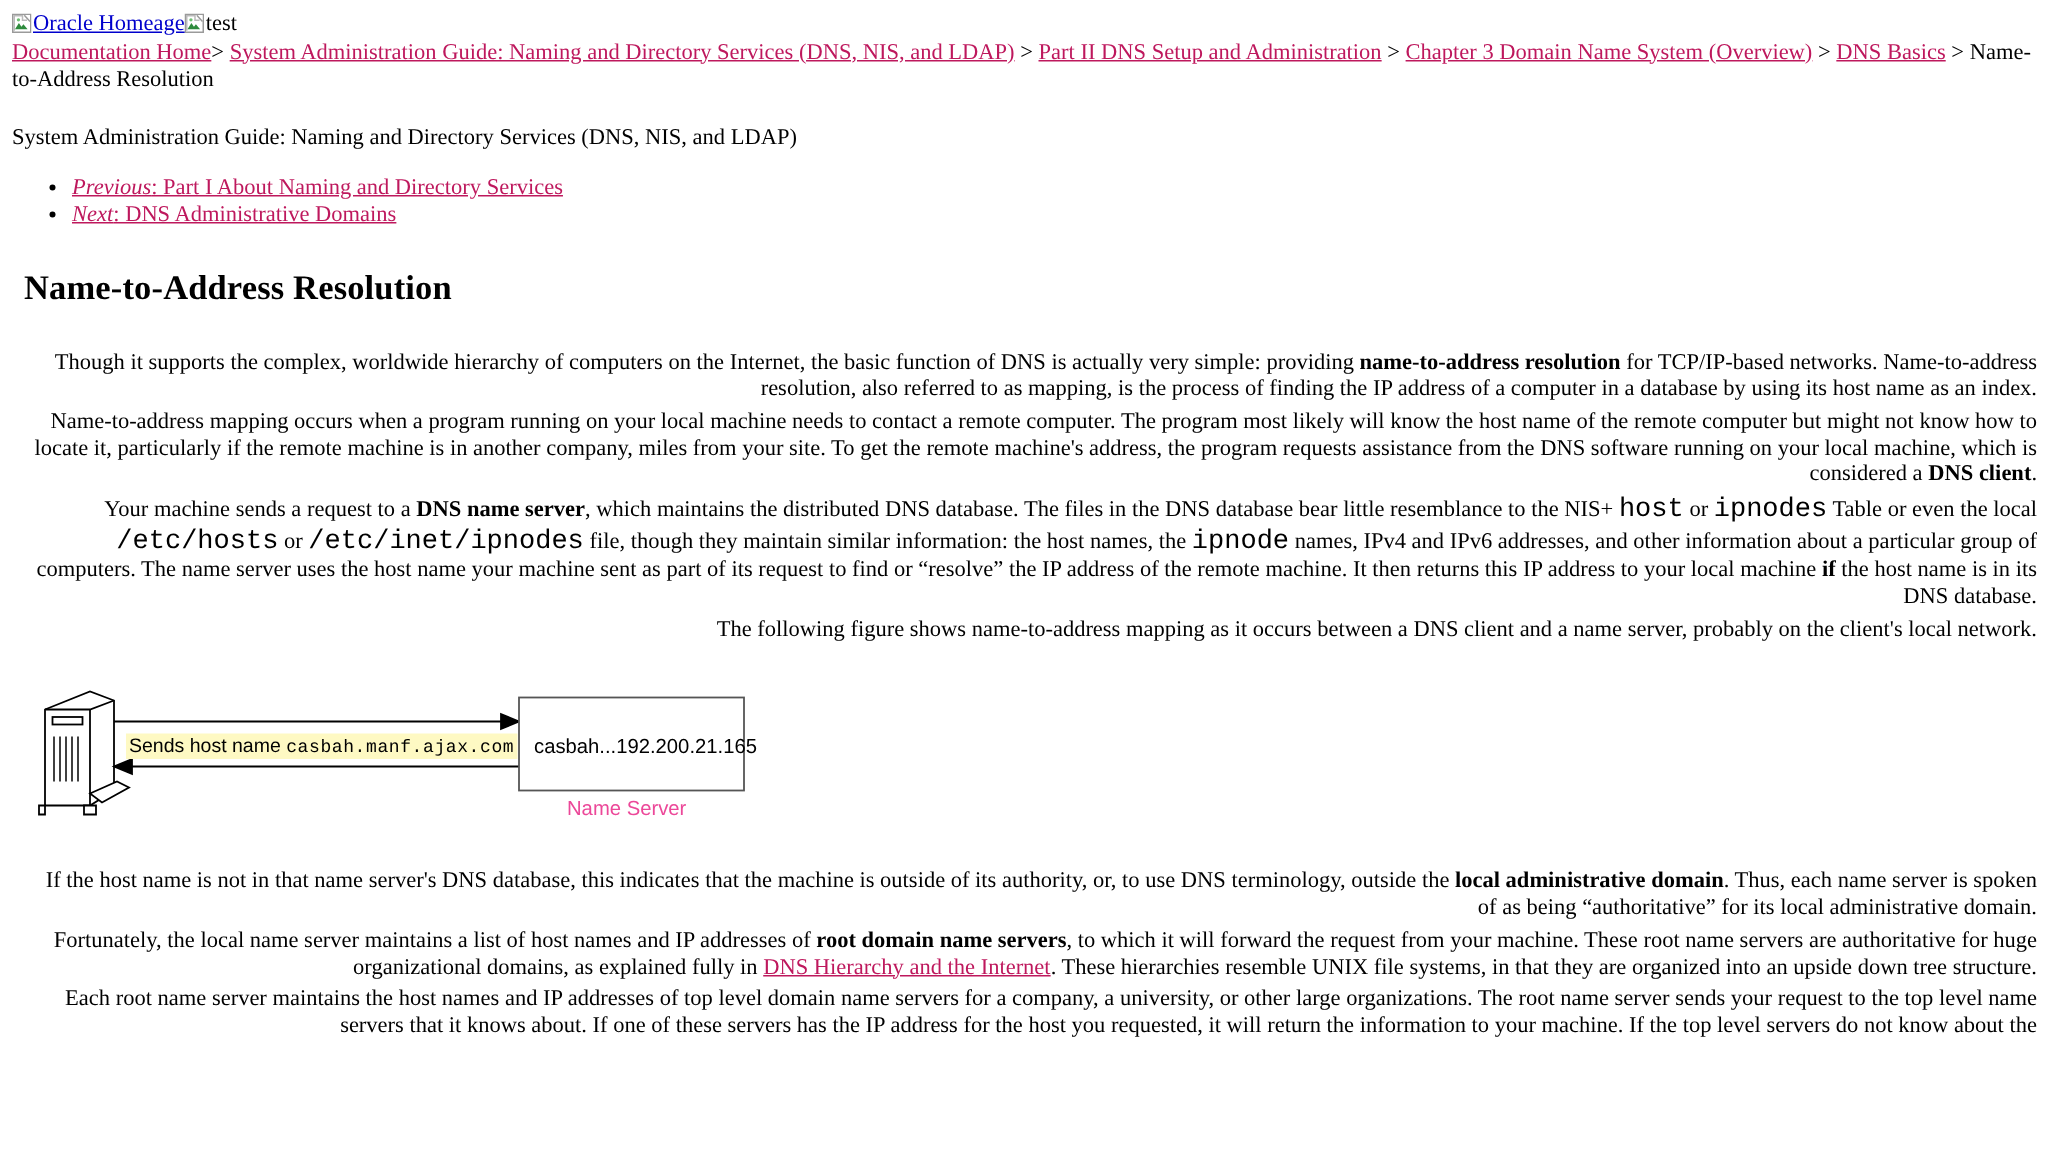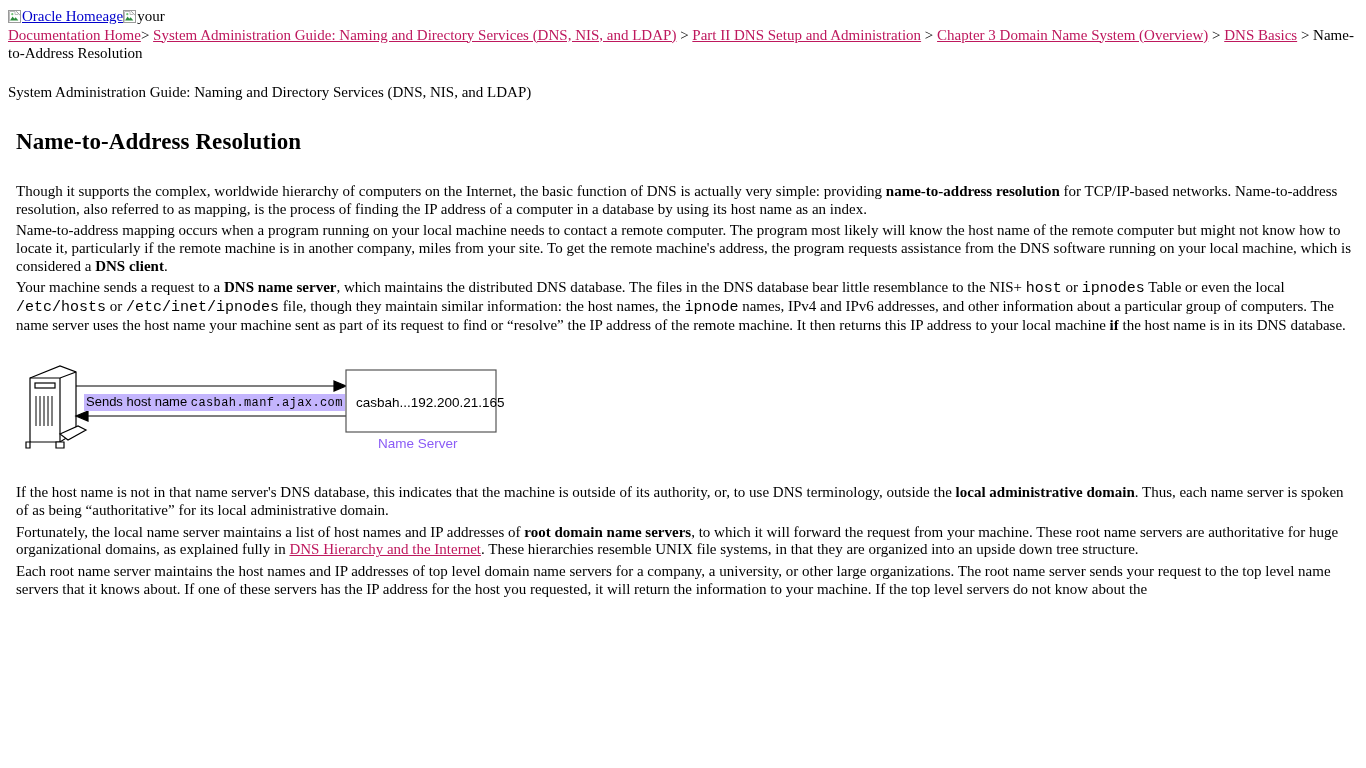--- a/index.html
+++ b/index.html
@@ -84,28 +84,28 @@
     font-family: "Liberation Serif", "DejaVu Serif", serif;
     font-size: 23px;
     font-weight: bold;
     margin: 26px 0 0 8px;
     letter-spacing: 0.1px;
   }
 
   p.body {
     margin: 4px 0 0 8px;
     padding: 0;
-    text-align: left;
+    text-align: right;
   }
   p.body.first { margin-top: 28px; }
 
   b, strong { font-weight: bold; }
   code, .mono {
     font-family: "Liberation Mono", "DejaVu Sans Mono", monospace;
-    font-size: 15px;
+    font-size: 18px;
   }
 
   .figcaption {
     font-weight: bold;
     font-size: 13px;
     margin: 26px 0 0 8px;
   }
 
   
   .figure-wrap {
@@ -131,36 +131,41 @@
             <circle cx="4.3" cy="4.2" r="1.1" fill="#6fbf73"></circle>
             <path d="M8.2 1.2 L12 5.3 L12 1.2 Z" fill="#ffffff"></path>
             <path d="M8.2 1.2 L12 5.3" stroke="#9a9a9a" fill="none"></path>
           </svg></span><span class="broken-alt linked">Oracle Homeage</span></span><span class="broken-img"><span class="broken-glyph"><svg width="13" height="13" viewBox="0 0 13 13" xmlns="http://www.w3.org/2000/svg">
             <rect x="0.5" y="0.5" width="12" height="12" fill="#ffffff" stroke="#9a9a9a"></rect>
             <path d="M1.5 11.5 L1.5 1.5 L7 1.5 L7 4.5 L10 4.5" fill="none" stroke="#bbbbbb"></path>
             <path d="M2 10.5 L4.6 6.4 L6.3 8.8 L7.6 7.2 L10.4 10.5 Z" fill="#2e8b3d"></path>
             <circle cx="4.3" cy="4.2" r="1.1" fill="#6fbf73"></circle>
             <path d="M8.2 1.2 L12 5.3 L12 1.2 Z" fill="#ffffff"></path>
             <path d="M8.2 1.2 L12 5.3" stroke="#9a9a9a" fill="none"></path>
-          </svg></span><span class="broken-alt">your</span></span>
+          </svg></span><span class="broken-alt">test</span></span>
   </div>
 
   <div class="breadcrumb"><a>Documentation Home</a><span class="sep">&gt;</span> <a>System Administration Guide: Naming and Directory Services (DNS, NIS, and LDAP)</a> <span class="sep">&gt;</span> <a>Part II DNS Setup and Administration</a> <span class="sep">&gt;</span> <a>Chapter 3 Domain Name System (Overview)</a> <span class="sep">&gt;</span> <a>DNS Basics</a> <span class="sep">&gt;</span> <span>Name-to-Address Resolution</span></div>
 
   <div class="booktitle">System Administration Guide: Naming and Directory Services (DNS, NIS, and LDAP)</div>
 
+  <ul class="navlist">
+    <li><a><span class="navlabel">Previous</span><span>: Part I About Naming and Directory Services</span></a></li>
+    <li><a><span class="navlabel">Next</span><span>: DNS Administrative Domains</span></a></li>
+  </ul>
 
   <h1 class="section-title">Name-to-Address Resolution</h1>
 
   <p class="body first"><span>Though it supports the complex, worldwide hierarchy of computers on the Internet, the basic function of DNS is actually very simple: providing </span><b>name-to-address resolution</b><span> for TCP/IP-based networks. Name-to-address resolution, also referred to as mapping, is the process of finding the IP address of a computer in a database by using its host name as an index.</span></p>
 
   <p class="body"><span>Name-to-address mapping occurs when a program running on your local machine needs to contact a remote computer. The program most likely will know the host name of the remote computer but might not know how to locate it, particularly if the remote machine is in another company, miles from your site. To get the remote machine's address, the program requests assistance from the DNS software running on your local machine, which is considered a </span><b>DNS client</b><span>.</span></p>
 
   <p class="body"><span>Your machine sends a request to a </span><b>DNS name server</b><span>, which maintains the distributed DNS database. The files in the DNS database bear little resemblance to the NIS+ </span><code>host</code><span> or </span><code>ipnodes</code><span> Table or even the local </span><code>/etc/hosts</code><span> or </span><code>/etc/inet/ipnodes</code><span> file, though they maintain similar information: the host names, the </span><code>ipnode</code><span> names, IPv4 and IPv6 addresses, and other information about a particular group of computers. The name server uses the host name your machine sent as part of its request to find or “resolve” the IP address of the remote machine. It then returns this IP address to your local machine </span><b>if</b><span> the host name is in its DNS database.</span></p>
 
+  <p class="body">The following figure shows name-to-address mapping as it occurs between a DNS client and a name server, probably on the client's local network.</p>
 
 
   <div class="figure-wrap">
     <svg class="fig-svg" width="500" height="100" viewBox="0 0 500 100" xmlns="http://www.w3.org/2000/svg">
 
       <g fill="none" stroke="#000000" stroke-width="1.2">
         <polygon points="14,22 44,10 60,16 60,76 44,86 14,86" fill="#ffffff"></polygon>
         <polyline points="14,22 44,22 60,16"></polyline>
         <line x1="44" y1="22" x2="44" y2="86"></line>
         <rect x="19" y="27" width="20" height="5" fill="#ffffff"></rect>
@@ -182,25 +187,25 @@
       </g>
 
       <g stroke="#000000" stroke-width="1.2" fill="#000000">
         <line x1="330" y1="60" x2="72" y2="60"></line>
         <polygon points="72,55 60,60 72,65"></polygon>
       </g>
 
       <rect x="330" y="14" width="150" height="62" fill="#ffffff" stroke="#555555" stroke-width="1.2"></rect>
     </svg>
 
-    <div style="position:absolute; left:68px; top:38px; font-family:'Liberation Sans','DejaVu Sans',sans-serif; font-size:13px; color:#000; background:#c4b5fd; padding:0 2px; white-space:nowrap;"><span>Sends host name </span><span class="mono" style="font-size:12px; letter-spacing:0.4px;">casbah.manf.ajax.com</span></div>
+    <div style="position:absolute; left:68px; top:38px; font-family:'Liberation Sans','DejaVu Sans',sans-serif; font-size:13px; color:#000; background:#fef9c3; padding:0 2px; white-space:nowrap;"><span>Sends host name </span><span class="mono" style="font-size:12px; letter-spacing:0.4px;">casbah.manf.ajax.com</span></div>
 
     <div style="position:absolute; left:340px; top:39px; font-family:'Liberation Sans','DejaVu Sans',sans-serif; font-size:13.5px; color:#000; white-space:nowrap;text-align:right;">casbah...192.200.21.165</div>
 
-    <div style="position:absolute; left:362px; top:80px; font-family:'Liberation Sans','DejaVu Sans',sans-serif; font-size:13.5px; color:#8b5cf6; white-space:nowrap;">Name Server</div>
+    <div style="position:absolute; left:362px; top:80px; font-family:'Liberation Sans','DejaVu Sans',sans-serif; font-size:13.5px; color:#ec4899; white-space:nowrap;">Name Server</div>
   </div>
 
   <p class="body tail" style="margin-top:28px;"><span>If the host name is not in that name server's DNS database, this indicates that the machine is outside of its authority, or, to use DNS terminology, outside the </span><b>local administrative domain</b><span>. Thus, each name server is spoken of as being “authoritative” for its local administrative domain.</span></p>
 
   <p class="body"><span>Fortunately, the local name server maintains a list of host names and IP addresses of </span><b>root domain name servers</b><span>, to which it will forward the request from your machine. These root name servers are authoritative for huge organizational domains, as explained fully in </span><a>DNS Hierarchy and the Internet</a><span>. These hierarchies resemble UNIX file systems, in that they are organized into an upside down tree structure.</span></p>
 
   <p class="body">Each root name server maintains the host names and IP addresses of top level domain name servers for a company, a university, or other large organizations. The root name server sends your request to the top level name servers that it knows about. If one of these servers has the IP address for the host you requested, it will return the information to your machine. If the top level servers do not know about the</p>
 
 </div>
 

